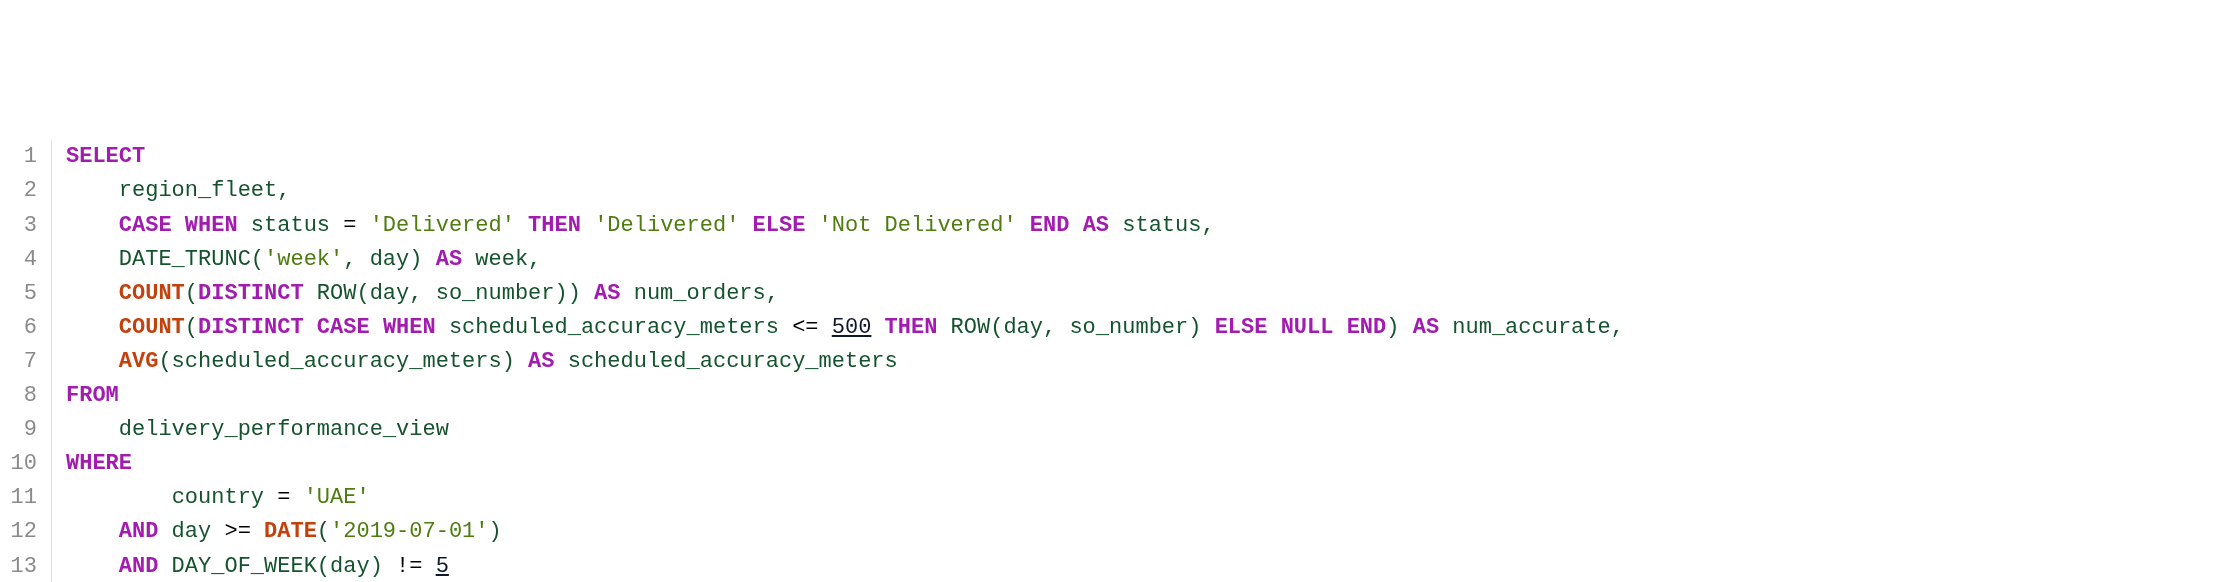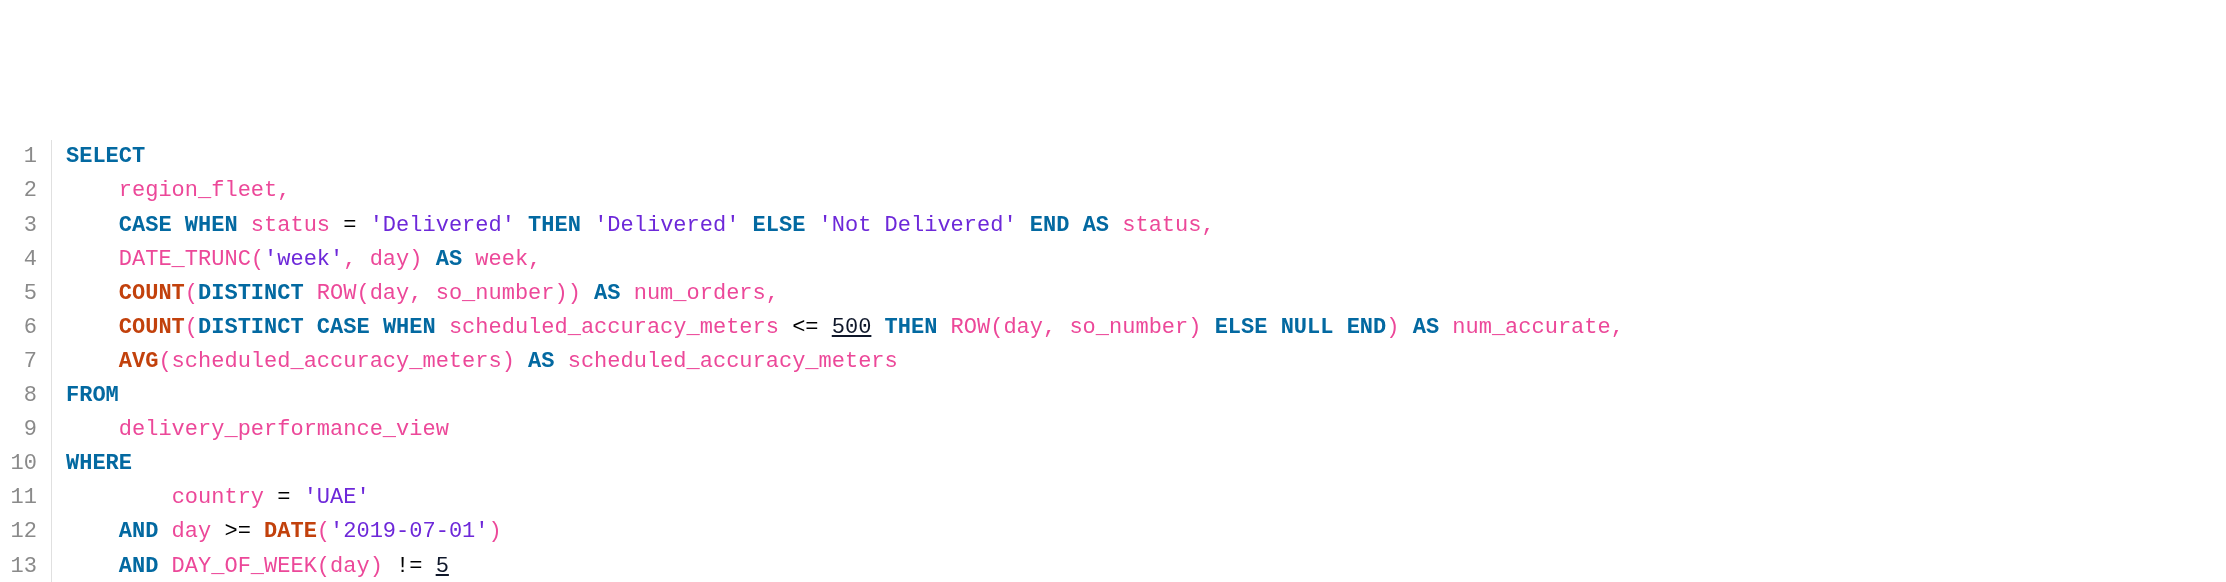--- a/index.html
+++ b/index.html
@@ -25,26 +25,26 @@
       text-align: right;
       color: #8a8a8a;
       padding-right: 14px;
       user-select: none;
       flex-shrink: 0;
       border-right: 1px solid #e0e0e0;
     }
     .code {
       padding-left: 14px;
     }
-    .kw { color: #0369a1; font-weight: 700; }
+    .kw { color: #a21caf; font-weight: 700; }
     .fn { color: #c2410c; font-weight: 700; }
-    .str { color: #6d28d9; text-align: center; }
+    .str { color: #4d7c0f; text-align: center; }
     .num { color: #0f172a; text-decoration: underline; }
     .op { color: #000000; }
-    .id { color: #ec4899; }
+    .id { color: #14532d; }
   </style>
 </head>
 <body>
 
 
 
 <div id="editor"><div class="line"><span class="gutter">1</span><span class="code"><span class="kw">SELECT</span></span></div><div class="line"><span class="gutter">2</span><span class="code"><span>    </span><span class="id">region_fleet,</span></span></div><div class="line"><span class="gutter">3</span><span class="code"><span>    </span><span class="kw">CASE</span><span class="id"> </span><span class="kw">WHEN</span><span class="id"> status </span><span class="op">=</span><span class="id"> </span><span class="str">'Delivered'</span><span class="id"> </span><span class="kw">THEN</span><span class="id"> </span><span class="str">'Delivered'</span><span class="id"> </span><span class="kw">ELSE</span><span class="id"> </span><span class="str">'Not Delivered'</span><span class="id"> </span><span class="kw">END</span><span class="id"> </span><span class="kw">AS</span><span class="id"> status,</span></span></div><div class="line"><span class="gutter">4</span><span class="code"><span>    </span><span class="id">DATE_TRUNC(</span><span class="str">'week'</span><span class="id">, day) </span><span class="kw">AS</span><span class="id"> week,</span></span></div><div class="line"><span class="gutter">5</span><span class="code"><span>    </span><span class="fn">COUNT</span><span class="id">(</span><span class="kw">DISTINCT</span><span class="id"> ROW(day, so_number)) </span><span class="kw">AS</span><span class="id"> num_orders,</span></span></div><div class="line"><span class="gutter">6</span><span class="code"><span>    </span><span class="fn">COUNT</span><span class="id">(</span><span class="kw">DISTINCT</span><span class="id"> </span><span class="kw">CASE</span><span class="id"> </span><span class="kw">WHEN</span><span class="id"> scheduled_accuracy_meters </span><span class="op">&lt;=</span><span class="id"> </span><span class="num">500</span><span class="id"> </span><span class="kw">THEN</span><span class="id"> ROW(day, so_number) </span><span class="kw">ELSE</span><span class="id"> </span><span class="kw">NULL</span><span class="id"> </span><span class="kw">END</span><span class="id">) </span><span class="kw">AS</span><span class="id"> num_accurate,</span></span></div><div class="line"><span class="gutter">7</span><span class="code"><span>    </span><span class="fn">AVG</span><span class="id">(scheduled_accuracy_meters) </span><span class="kw">AS</span><span class="id"> scheduled_accuracy_meters</span></span></div><div class="line"><span class="gutter">8</span><span class="code"><span class="kw">FROM</span></span></div><div class="line"><span class="gutter">9</span><span class="code"><span>    </span><span class="id">delivery_performance_view</span></span></div><div class="line"><span class="gutter">10</span><span class="code"><span class="kw">WHERE</span></span></div><div class="line"><span class="gutter">11</span><span class="code"><span>        </span><span class="id">country </span><span class="op">=</span><span class="id"> </span><span class="str">'UAE'</span></span></div><div class="line"><span class="gutter">12</span><span class="code"><span>    </span><span class="kw">AND</span><span class="id"> day </span><span class="op">&gt;=</span><span class="id"> </span><span class="fn">DATE</span><span class="id">(</span><span class="str">'2019-07-01'</span><span class="id">)</span></span></div><div class="line"><span class="gutter">13</span><span class="code"><span>    </span><span class="kw">AND</span><span class="id"> DAY_OF_WEEK(day) </span><span class="op">!=</span><span class="id"> </span><span class="num">5</span></span></div></div>
 
 
 

